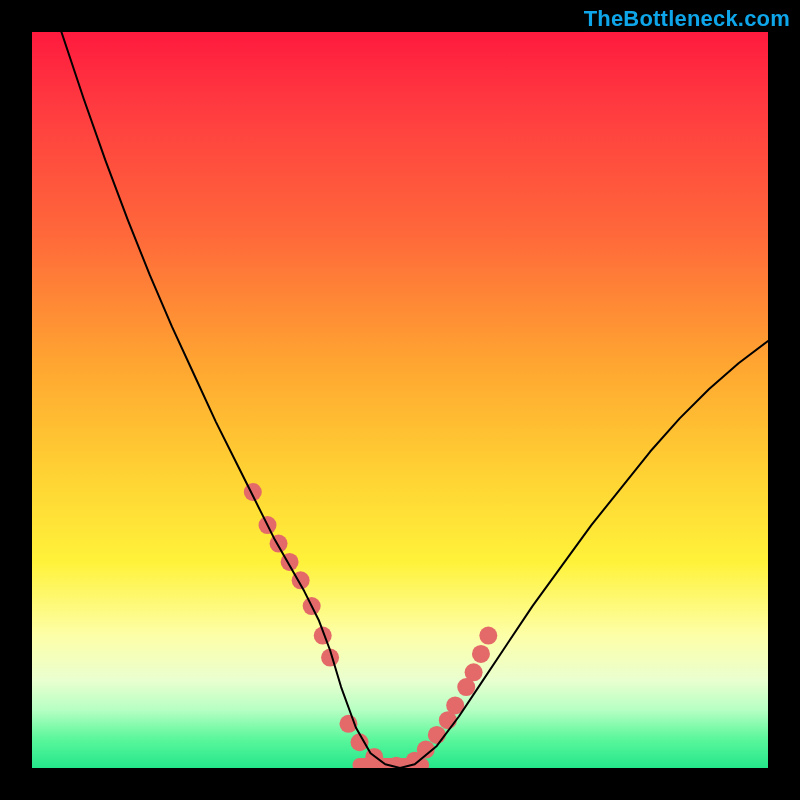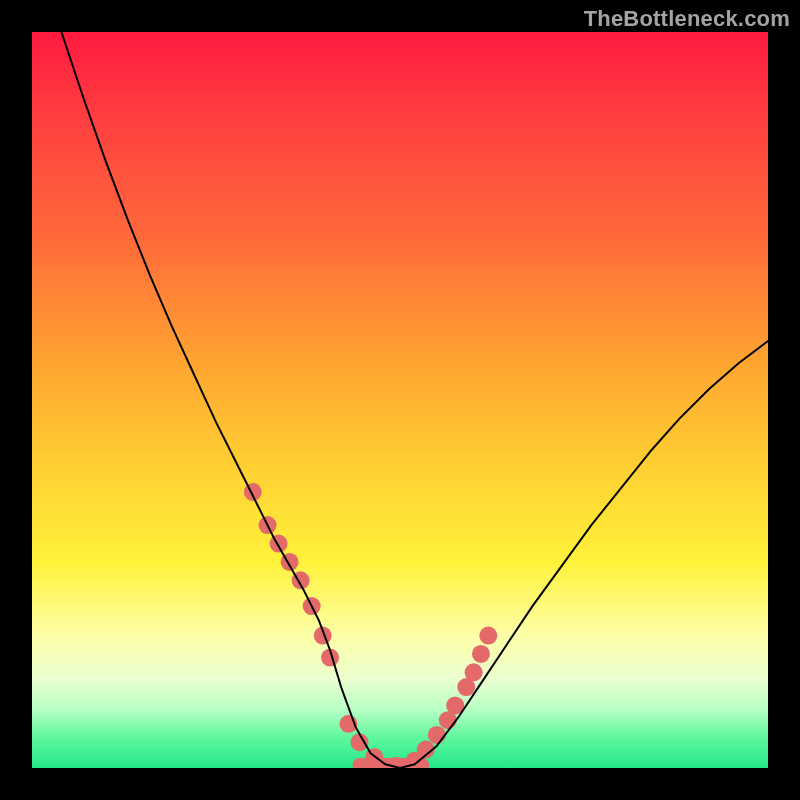--- a/index.html
+++ b/index.html
@@ -14,21 +14,21 @@
   .frame {
     position: relative;
     width: 800px;
     height: 800px;
     background: #000;
   }
   .watermark {
     position: absolute;
     top: 6px;
     right: 10px;
-    color: #a3a3a3;
+    color: #0ea5e9;
     font-size: 22px;
     font-weight: 600;
     letter-spacing: 0.2px;
     z-index: 5;
     text-align: right;
   }
   .plot {
     position: absolute;
     top: 32px;
     left: 32px;

